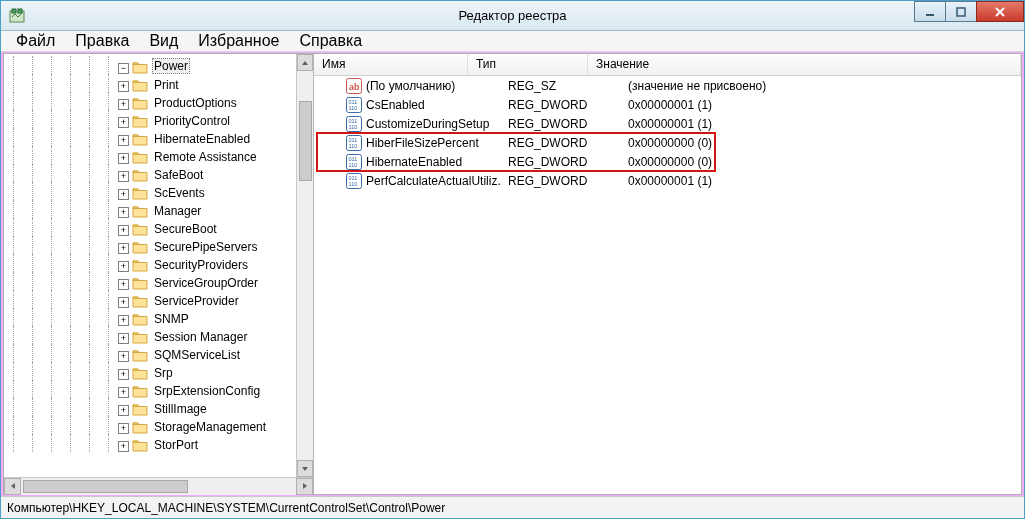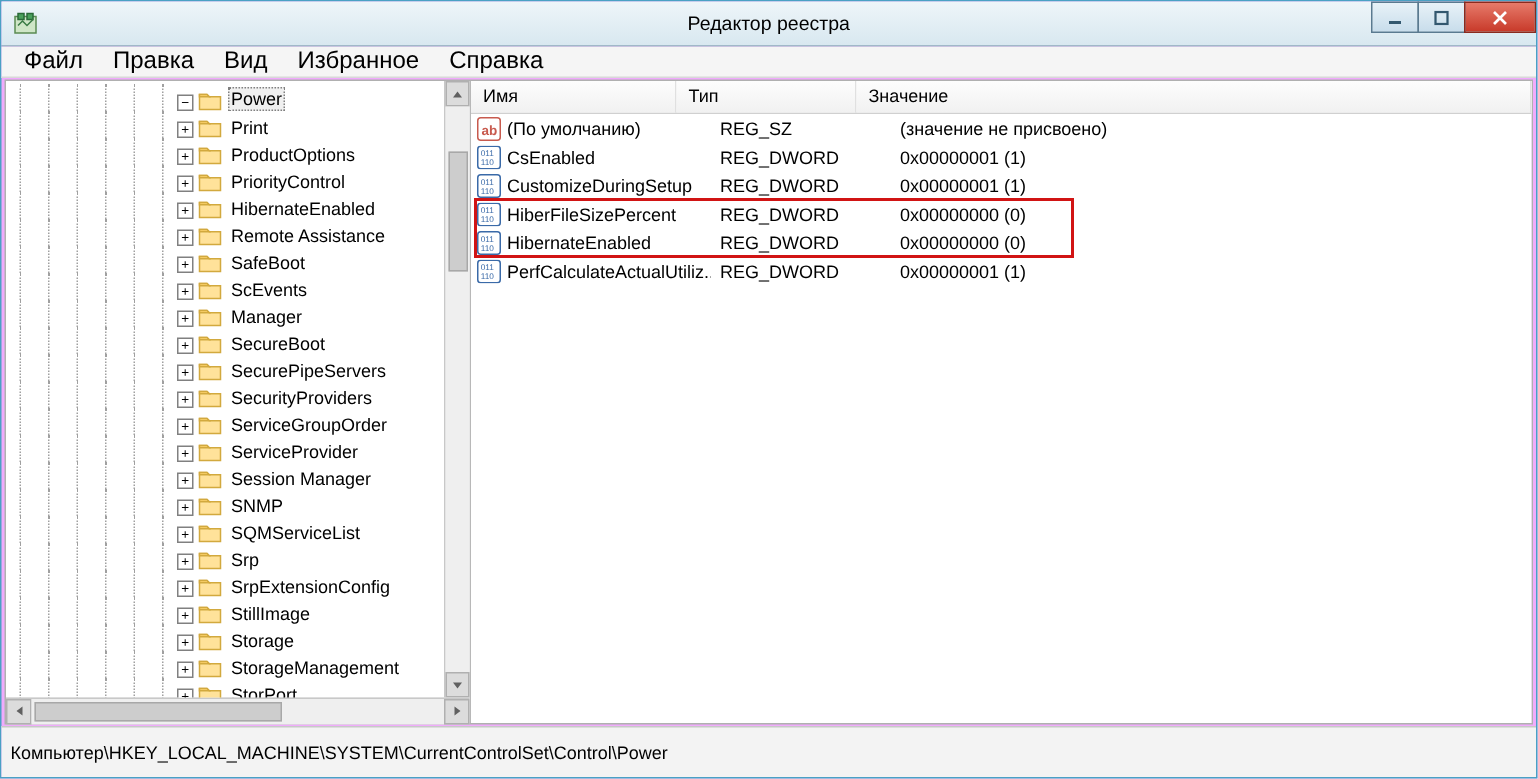--- a/index.html
+++ b/index.html
@@ -33,32 +33,32 @@
   .hscroll .track { flex:1; height:17px; background:#efefef; position:relative; }
   .hscroll .thumb { position:absolute; left:2px; top:2px; width:60%; height:13px; background:#cdcdcd; border:1px solid #a8a8a8; }
   .vscroll { width:17px; background:#e8e8e8; border-left:1px solid #c8c8c8; display:flex; flex-direction:column; }
   .vscroll .arrow { height:17px; background:#dcdcdc; border:1px solid #b0b0b0; display:flex; align-items:center; justify-content:center; cursor:pointer;}
   .vscroll .track { flex:1; background:#efefef; position:relative;}
   .vscroll .thumb { position:absolute; left:2px; top:30px; width:13px; height:80px; background:#cdcdcd; border:1px solid #a8a8a8;}
   .left-body { flex:1; display:flex; min-height:0;}
   .right-pane { flex:1; display:flex; flex-direction:column; min-height:0; background:#fff; }
   .list-header { height:22px; display:flex; border-bottom:1px solid #d0d0d0; background:#fff; }
   .col-h { border-right:1px solid #e0e0e0; padding:3px 8px; font-size:12px; color:#000; background:linear-gradient(#fdfdfd,#f1f1f1);}
-  .col-name { width:137px; }
+  .col-name { width:154px; }
   .col-type { width:120px; }
   .col-val { flex:1; }
-  .list-body { flex:1; overflow:auto; position:relative;}
+  .list-body { flex:1; overflow:auto; position:relative;padding-left:28px;}
   .row { display:flex; align-items:center; height:19px; padding-left:4px;}
   .row .cell { font-size:12px; overflow:hidden; text-overflow:ellipsis; white-space:nowrap;}
   .row .c-name { width:156px; display:flex; align-items:center; gap:4px;}
   .row .c-type { width:120px; padding-left:6px;}
   .row .c-val { flex:1; padding-left:6px;}
   .val-icon { width:16px; height:16px; flex:none;}
   .highlight-box { position:absolute; border:2px solid #d11414; pointer-events:none; }
-  .statusbar { height:34px; border-top:1px solid #c8c8c8; background:#f3f3f3; display:flex; align-items:center; padding:0 6px; font-size:12px;}
+  .statusbar { height:22px; border-top:1px solid #c8c8c8; background:#f3f3f3; display:flex; align-items:center; padding:0 6px; font-size:12px;}
 </style>
 </head>
 <body>
 
 <div class="window">
 
   <div class="titlebar">
     <svg class="app-icon" viewBox="0 0 16 16">
       <rect x="1" y="3" width="14" height="11" fill="#cfe6c7" stroke="#5a8a52"></rect>
       <rect x="3" y="1" width="4" height="4" fill="#4aa05c" stroke="#2a6a38"></rect>
@@ -495,20 +495,47 @@
                     <div class="vline"></div>
                   </div>
                   <div class="guide-cell">
                     <div class="vline"></div>
                   </div>
                 </div>
                 <div class="expander"></div>
                 <svg class="folder-icon" viewBox="0 0 16 14">
                   <use href="#folder-svg"></use>
                 </svg>
+                <span class="node-label">SNMP</span>
+              </div>
+              <div class="tree-row">
+                <div class="guides">
+                  <div class="guide-cell">
+                    <div class="vline"></div>
+                  </div>
+                  <div class="guide-cell">
+                    <div class="vline"></div>
+                  </div>
+                  <div class="guide-cell">
+                    <div class="vline"></div>
+                  </div>
+                  <div class="guide-cell">
+                    <div class="vline"></div>
+                  </div>
+                  <div class="guide-cell">
+                    <div class="vline"></div>
+                  </div>
+                  <div class="guide-cell">
+                    <div class="vline"></div>
+                  </div>
+                </div>
+                <div class="expander"></div>
+                <svg class="folder-icon" viewBox="0 0 16 14">
+                  <use href="#folder-svg"></use>
+                </svg>
                 <span class="node-label">Session Manager</span>
               </div>
               <div class="tree-row">
                 <div class="guides">
                   <div class="guide-cell">
                     <div class="vline"></div>
                   </div>
                   <div class="guide-cell">
                     <div class="vline"></div>
                   </div>
@@ -522,47 +549,20 @@
                     <div class="vline"></div>
                   </div>
                   <div class="guide-cell">
                     <div class="vline"></div>
                   </div>
                 </div>
                 <div class="expander"></div>
                 <svg class="folder-icon" viewBox="0 0 16 14">
                   <use href="#folder-svg"></use>
                 </svg>
-                <span class="node-label">SNMP</span>
-              </div>
-              <div class="tree-row">
-                <div class="guides">
-                  <div class="guide-cell">
-                    <div class="vline"></div>
-                  </div>
-                  <div class="guide-cell">
-                    <div class="vline"></div>
-                  </div>
-                  <div class="guide-cell">
-                    <div class="vline"></div>
-                  </div>
-                  <div class="guide-cell">
-                    <div class="vline"></div>
-                  </div>
-                  <div class="guide-cell">
-                    <div class="vline"></div>
-                  </div>
-                  <div class="guide-cell">
-                    <div class="vline"></div>
-                  </div>
-                </div>
-                <div class="expander"></div>
-                <svg class="folder-icon" viewBox="0 0 16 14">
-                  <use href="#folder-svg"></use>
-                </svg>
                 <span class="node-label">SQMServiceList</span>
               </div>
               <div class="tree-row">
                 <div class="guides">
                   <div class="guide-cell">
                     <div class="vline"></div>
                   </div>
                   <div class="guide-cell">
                     <div class="vline"></div>
                   </div>
@@ -631,47 +631,20 @@
                   </div>
                   <div class="guide-cell">
                     <div class="vline"></div>
                   </div>
                 </div>
                 <div class="expander"></div>
                 <svg class="folder-icon" viewBox="0 0 16 14">
                   <use href="#folder-svg"></use>
                 </svg>
                 <span class="node-label">StillImage</span>
-              </div>
-              <div class="tree-row">
-                <div class="guides">
-                  <div class="guide-cell">
-                    <div class="vline"></div>
-                  </div>
-                  <div class="guide-cell">
-                    <div class="vline"></div>
-                  </div>
-                  <div class="guide-cell">
-                    <div class="vline"></div>
-                  </div>
-                  <div class="guide-cell">
-                    <div class="vline"></div>
-                  </div>
-                  <div class="guide-cell">
-                    <div class="vline"></div>
-                  </div>
-                  <div class="guide-cell">
-                    <div class="vline"></div>
-                  </div>
-                </div>
-                <div class="expander"></div>
-                <svg class="folder-icon" viewBox="0 0 16 14">
-                  <use href="#folder-svg"></use>
-                </svg>
-                <span class="node-label">Storage</span>
               </div>
               <div class="tree-row">
                 <div class="guides">
                   <div class="guide-cell">
                     <div class="vline"></div>
                   </div>
                   <div class="guide-cell">
                     <div class="vline"></div>
                   </div>
                   <div class="guide-cell">

